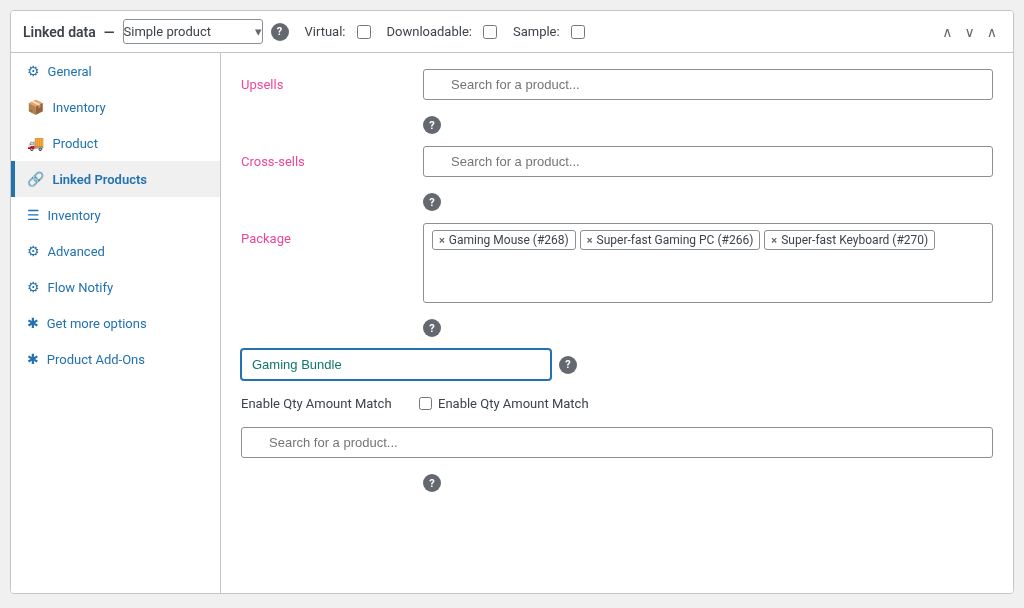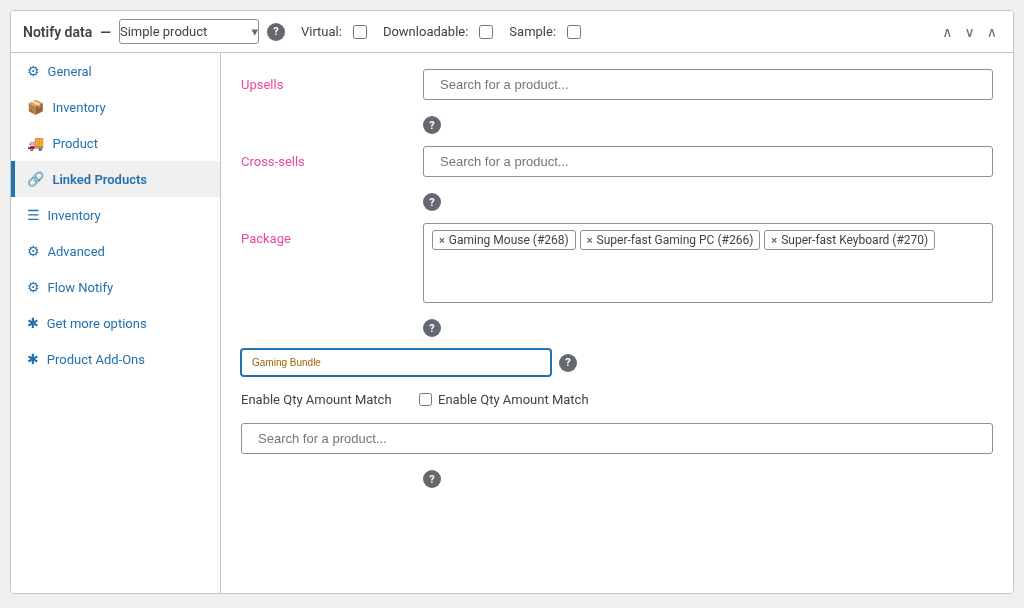--- a/index.html
+++ b/index.html
@@ -144,21 +144,21 @@
       font-size: 13px;
       color: #ec4899;
       padding-top: 8px;
       font-weight: 400;
     }
     .form-field {
       flex: 1;
     }
     .search-input {
       width: 100%;
-      padding: 7px 16px;
+      padding: 7px 27px;
       border: 1px solid #8c8f94;
       border-radius: 3px;
       font-size: 13px;
       color: #8c8f94;
       background: #fff;
       outline: none;
     }
     .help-row {
       margin-top: 4px;
       margin-bottom: 12px;
@@ -190,22 +190,22 @@
       cursor: pointer;
       color: #646970;
       font-size: 11px;
       font-weight: bold;
     }
     .text-input {
       width: 100%;
       padding: 7px 10px;
       border: 1px solid #2271b1;
       border-radius: 3px;
-      font-size: 10px;
-      color: #a16207;
+      font-size: 13px;
+      color: #0f766e;
       background: #fff;
       outline: none;
       box-shadow: 0 0 0 1px #2271b1;
     }
     .enable-qty-row {
       display: flex;
       align-items: center;
       gap: 8px;
       margin-bottom: 16px;
     }
@@ -222,21 +222,21 @@
       font-size: 13px;
       color: #3c434a;
     }
   </style>
 </head>
 <body>
 
 <div class="product-data-panel">
 
   <div class="panel-header">
-    <span class="panel-header-title">Notify data</span>
+    <span class="panel-header-title">Linked data</span>
     <span class="panel-header-dash">—</span>
     <div class="product-type-select">
       <span>Simple product</span>
       <span class="chevron">▾</span>
     </div>
     <div class="help-icon">?</div>
     <div class="virtual-section">
       <label class="checkbox-label">
         <span>Virtual:</span>
         <input type="checkbox" style="">

